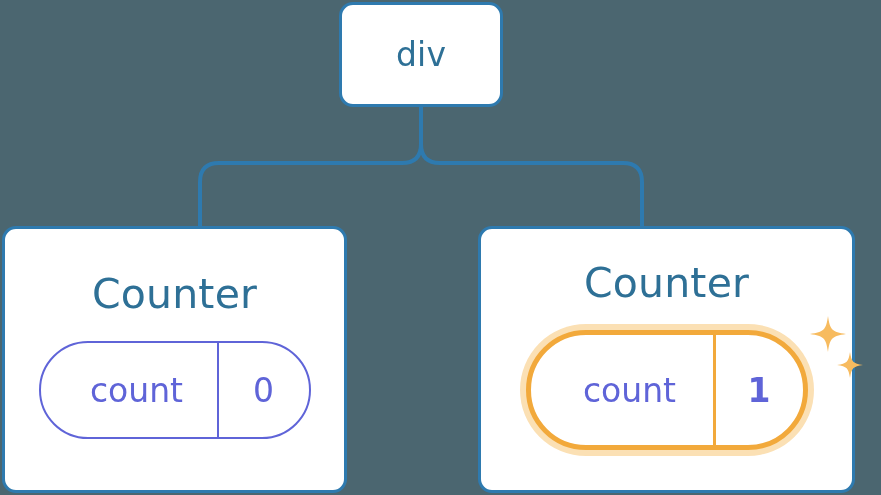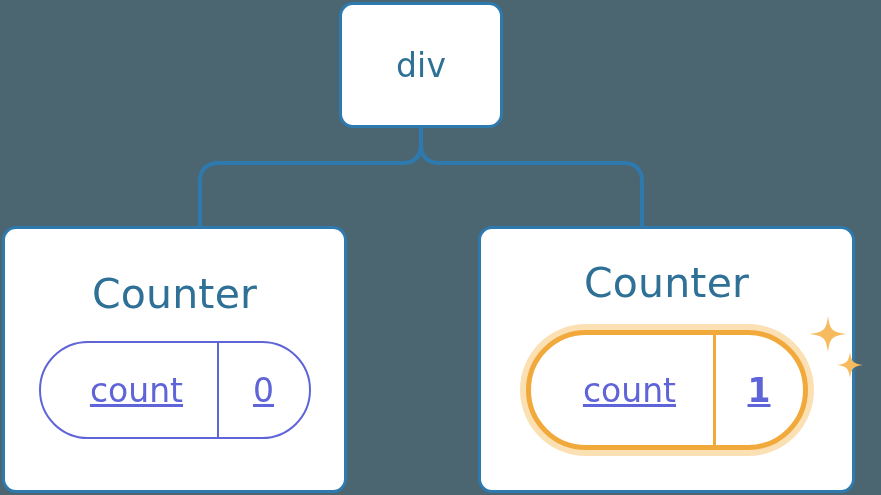--- a/index.html
+++ b/index.html
@@ -38,21 +38,21 @@
     box-sizing: border-box;
     display: flex;
     flex-direction: column;
     align-items: center;
     justify-content: center;
   }
   .node-root {
     left: 339px;
     top: 2px;
     width: 164px;
-    height: 126px;
+    height: 105px;
   }
   .node-left {
     left: 2px;
     top: 226px;
     width: 345px;
     height: 267px;
   }
   .node-right {
     left: 478px;
     top: 226px;
@@ -93,21 +93,20 @@
   }
   .pill-key,
   .pill-val {
     display: flex;
     align-items: center;
     justify-content: center;
     color: #5f64d8;
     font-size: 33px;
     line-height: 1;
     box-sizing: border-box;
-    text-decoration: underline;
   }
   .pill-key {
     flex: 0 0 176px;
     padding-left: 16px;
   }
   .pill-val {
     flex: 1 1 auto;
     border-left: 2px solid #5f64d8;
   }
   

